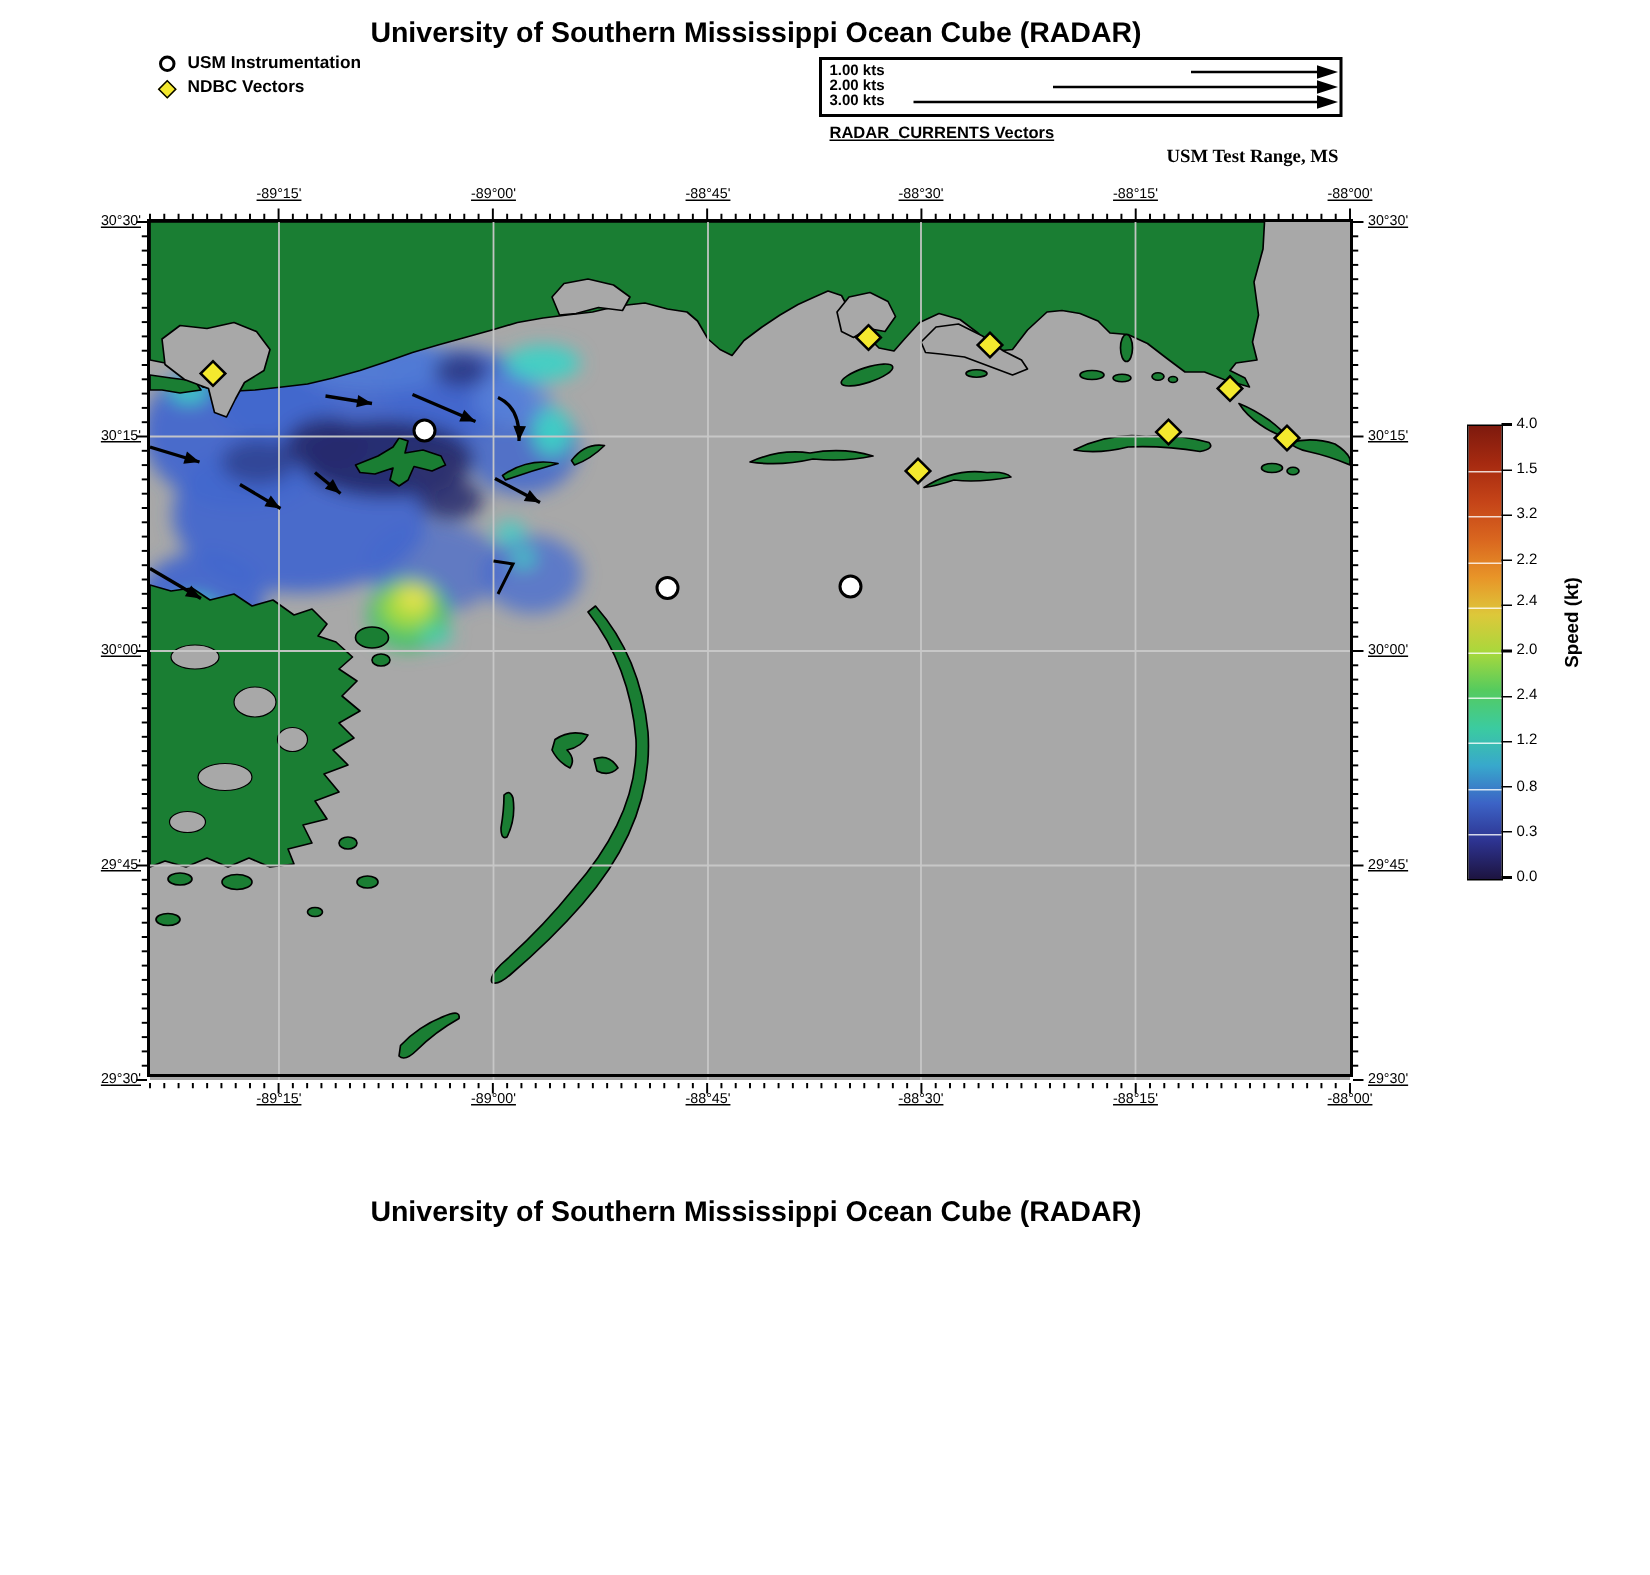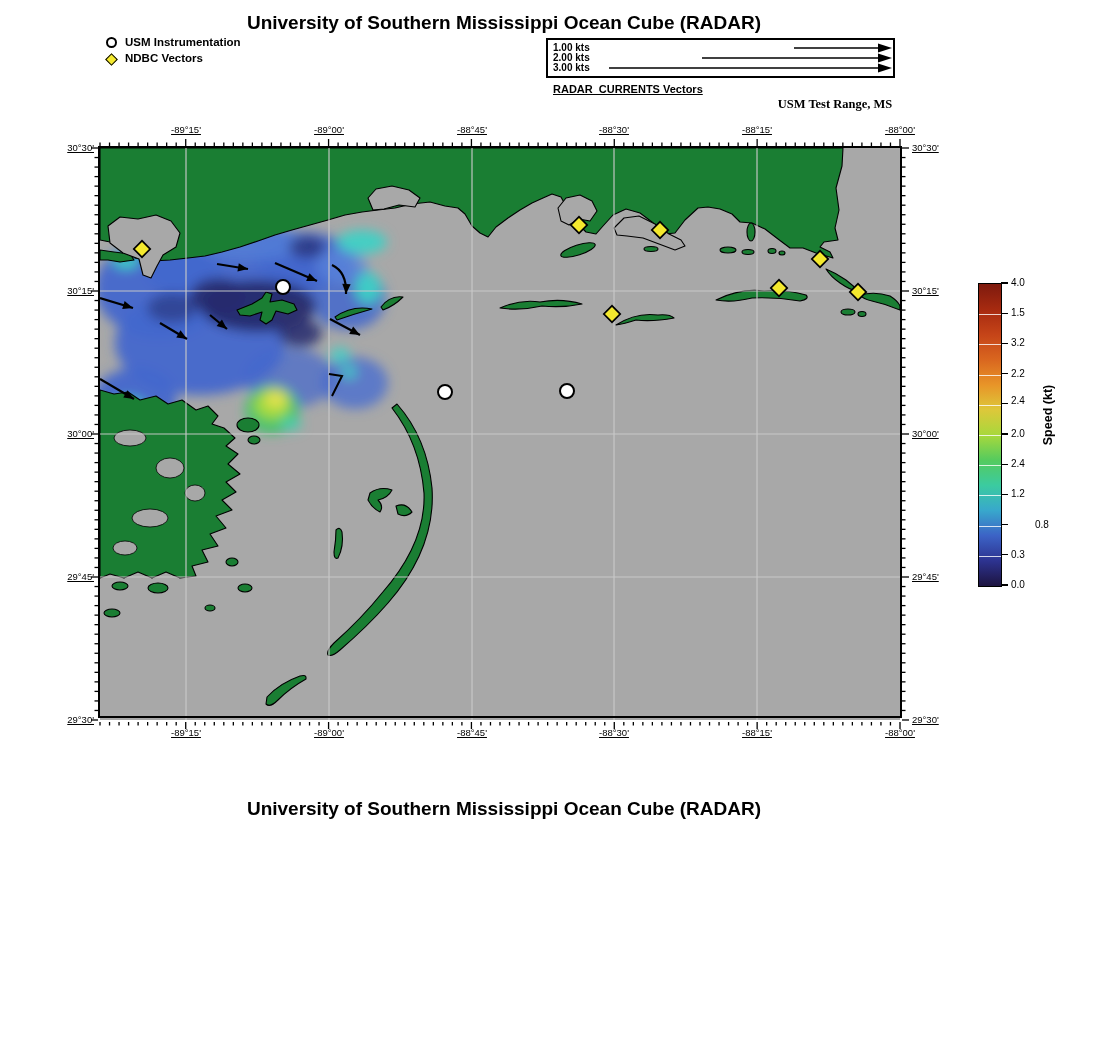--- a/index.html
+++ b/index.html
@@ -548,18 +548,18 @@
     <div class="cbar-label" style="left: 1011px; top: 367.6px;">2.2</div>
     <div class="cbar-tick" style="left: 1001px; top: 403.1px;"></div>
     <div class="cbar-label" style="left: 1011px; top: 395px;">2.4</div>
     <div class="cbar-tick" style="left: 1001px; top: 433.3px;"></div>
     <div class="cbar-label" style="left: 1011px; top: 428px;">2.0</div>
     <div class="cbar-tick" style="left: 1001px; top: 463.5px;"></div>
     <div class="cbar-label" style="left: 1011px; top: 458.2px;">2.4</div>
     <div class="cbar-tick" style="left: 1001px; top: 493.7px;"></div>
     <div class="cbar-label" style="left: 1011px; top: 488.4px;">1.2</div>
     <div class="cbar-tick" style="left: 1001px; top: 523.9px;"></div>
-    <div class="cbar-label" style="left: 1011px; top: 518.6px; margin-left: 24px;">0.8</div>
+    <div class="cbar-label" style="left: 1011px; top: 518.6px;">0.8</div>
     <div class="cbar-tick" style="left: 1001px; top: 554.1px;"></div>
     <div class="cbar-label" style="left: 1011px; top: 548.8px;">0.3</div>
     <div class="cbar-tick" style="left: 1001px; top: 584.3px;"></div>
     <div class="cbar-label" style="left: 1011px; top: 579px;">0.0</div>
   </div>
 
 </body></html>

